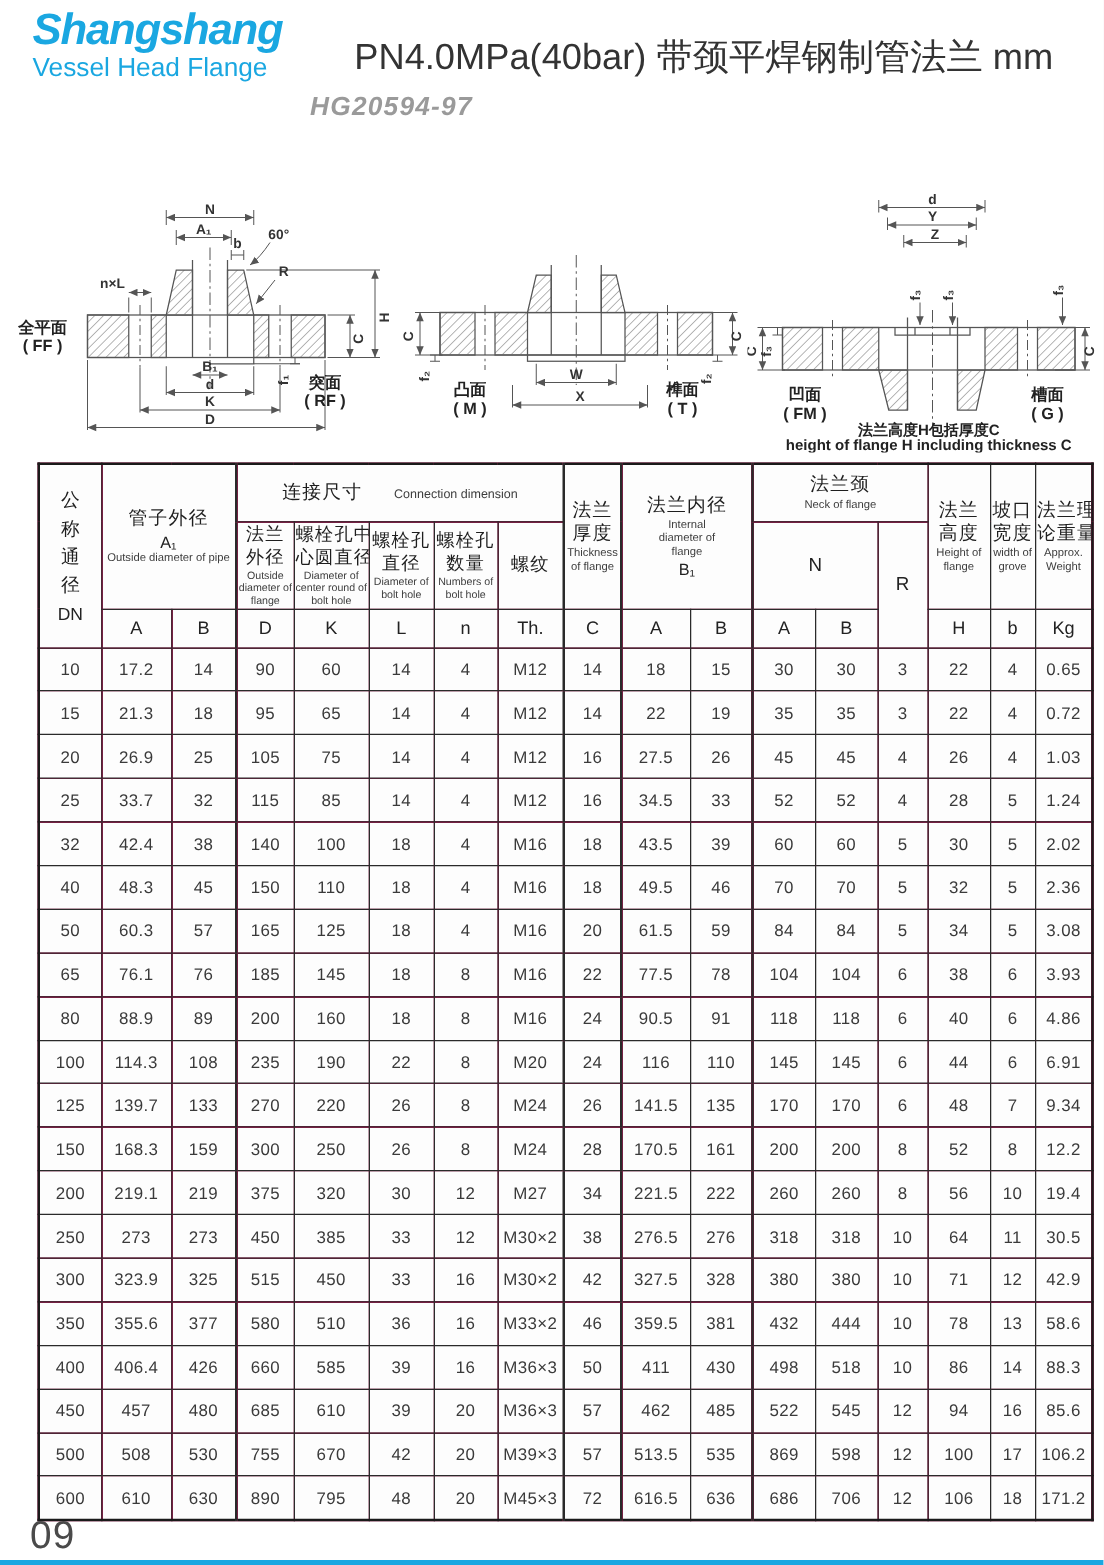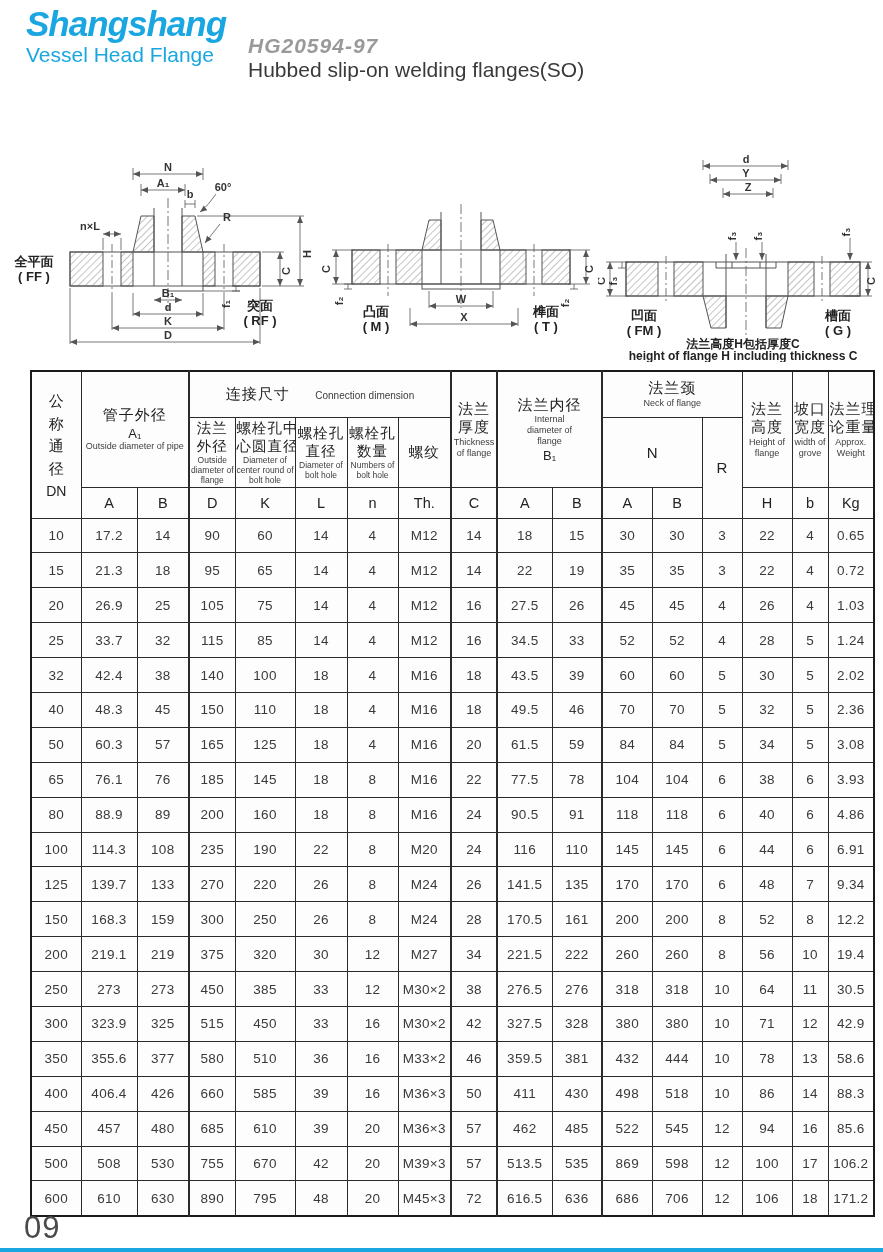--- a/index.html
+++ b/index.html
@@ -52,23 +52,23 @@
 </head>
 <body>
 
 <div class="page">
 
   <div class="logo">
     <div class="logo-main" id="logo1" style="color: rgb(26, 167, 225);">Shangshang</div>
     <div class="logo-sub" id="logo2" style="color: rgb(26, 167, 225);">Vessel Head Flange</div>
   </div>
   <div class="titles">
+    <div class="title">PN4.0MPa(40bar) 带颈平焊钢制管法兰  mm</div>
     <div class="sub-row">
       <span class="standard">HG20594-97</span>
-      <span class="subtitle-en">Hubbed slip-on welding flanges(SO)</span>
     </div>
   </div>
 
   <svg class="diag" style="left:8px;top:150px;" width="318" height="212" viewBox="0 0 318 212">
     <defs>
       <pattern id="h1" patternUnits="userSpaceOnUse" width="5" height="5" patternTransform="rotate(45)">
         <line x1="0" y1="0" x2="0" y2="5" stroke="#8a8a8a" stroke-width="1"></line>
       </pattern>
       <marker id="m1e" markerWidth="9" markerHeight="8" refX="7" refY="3" orient="auto" markerUnits="userSpaceOnUse">
           <path d="M0,0L7,3L0,6z" fill="#555"></path>

